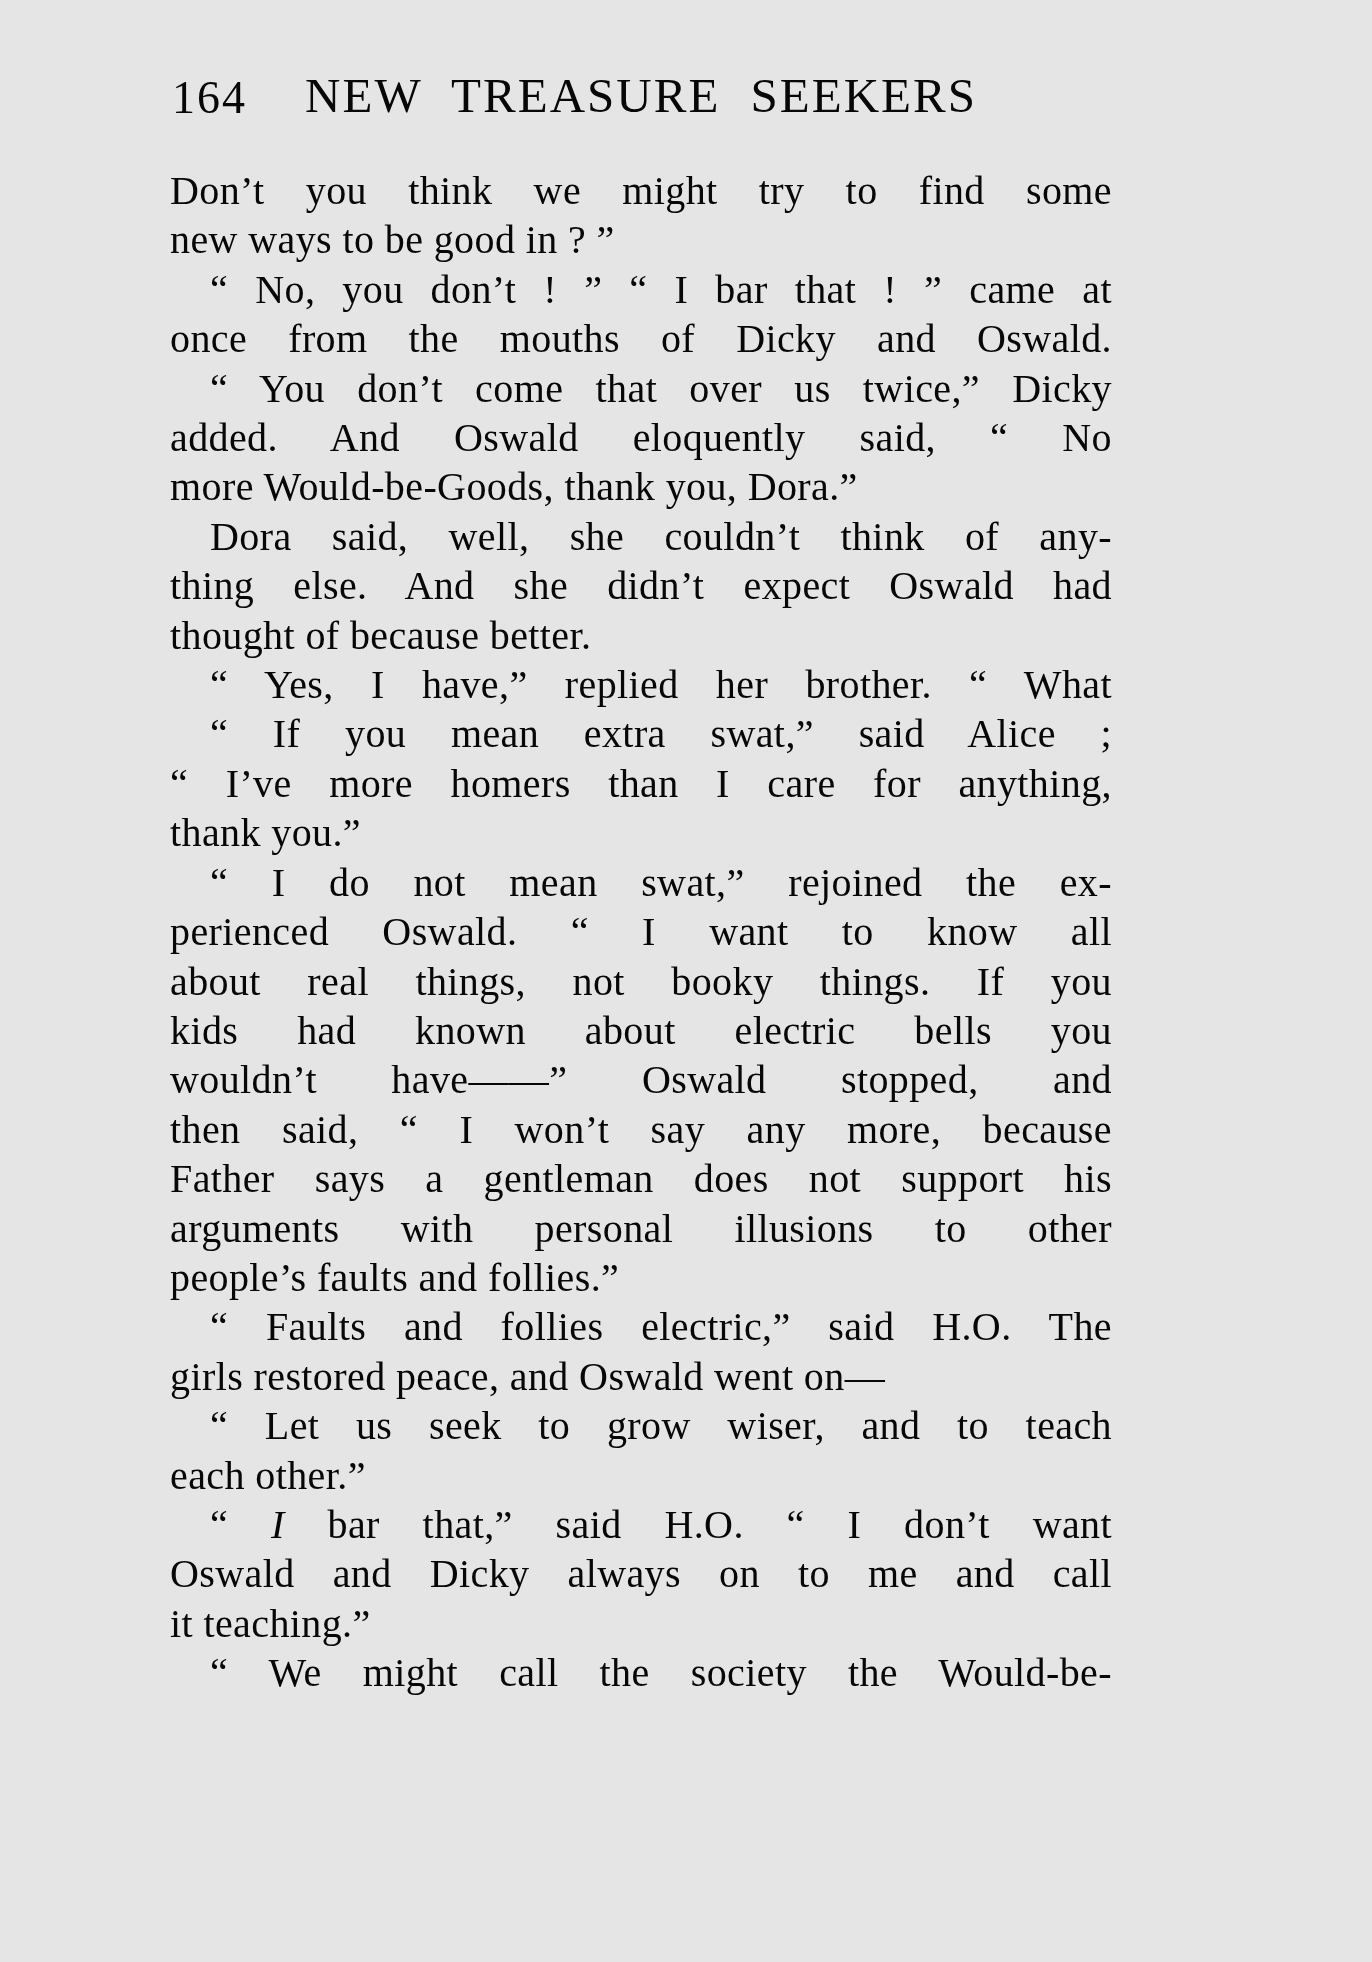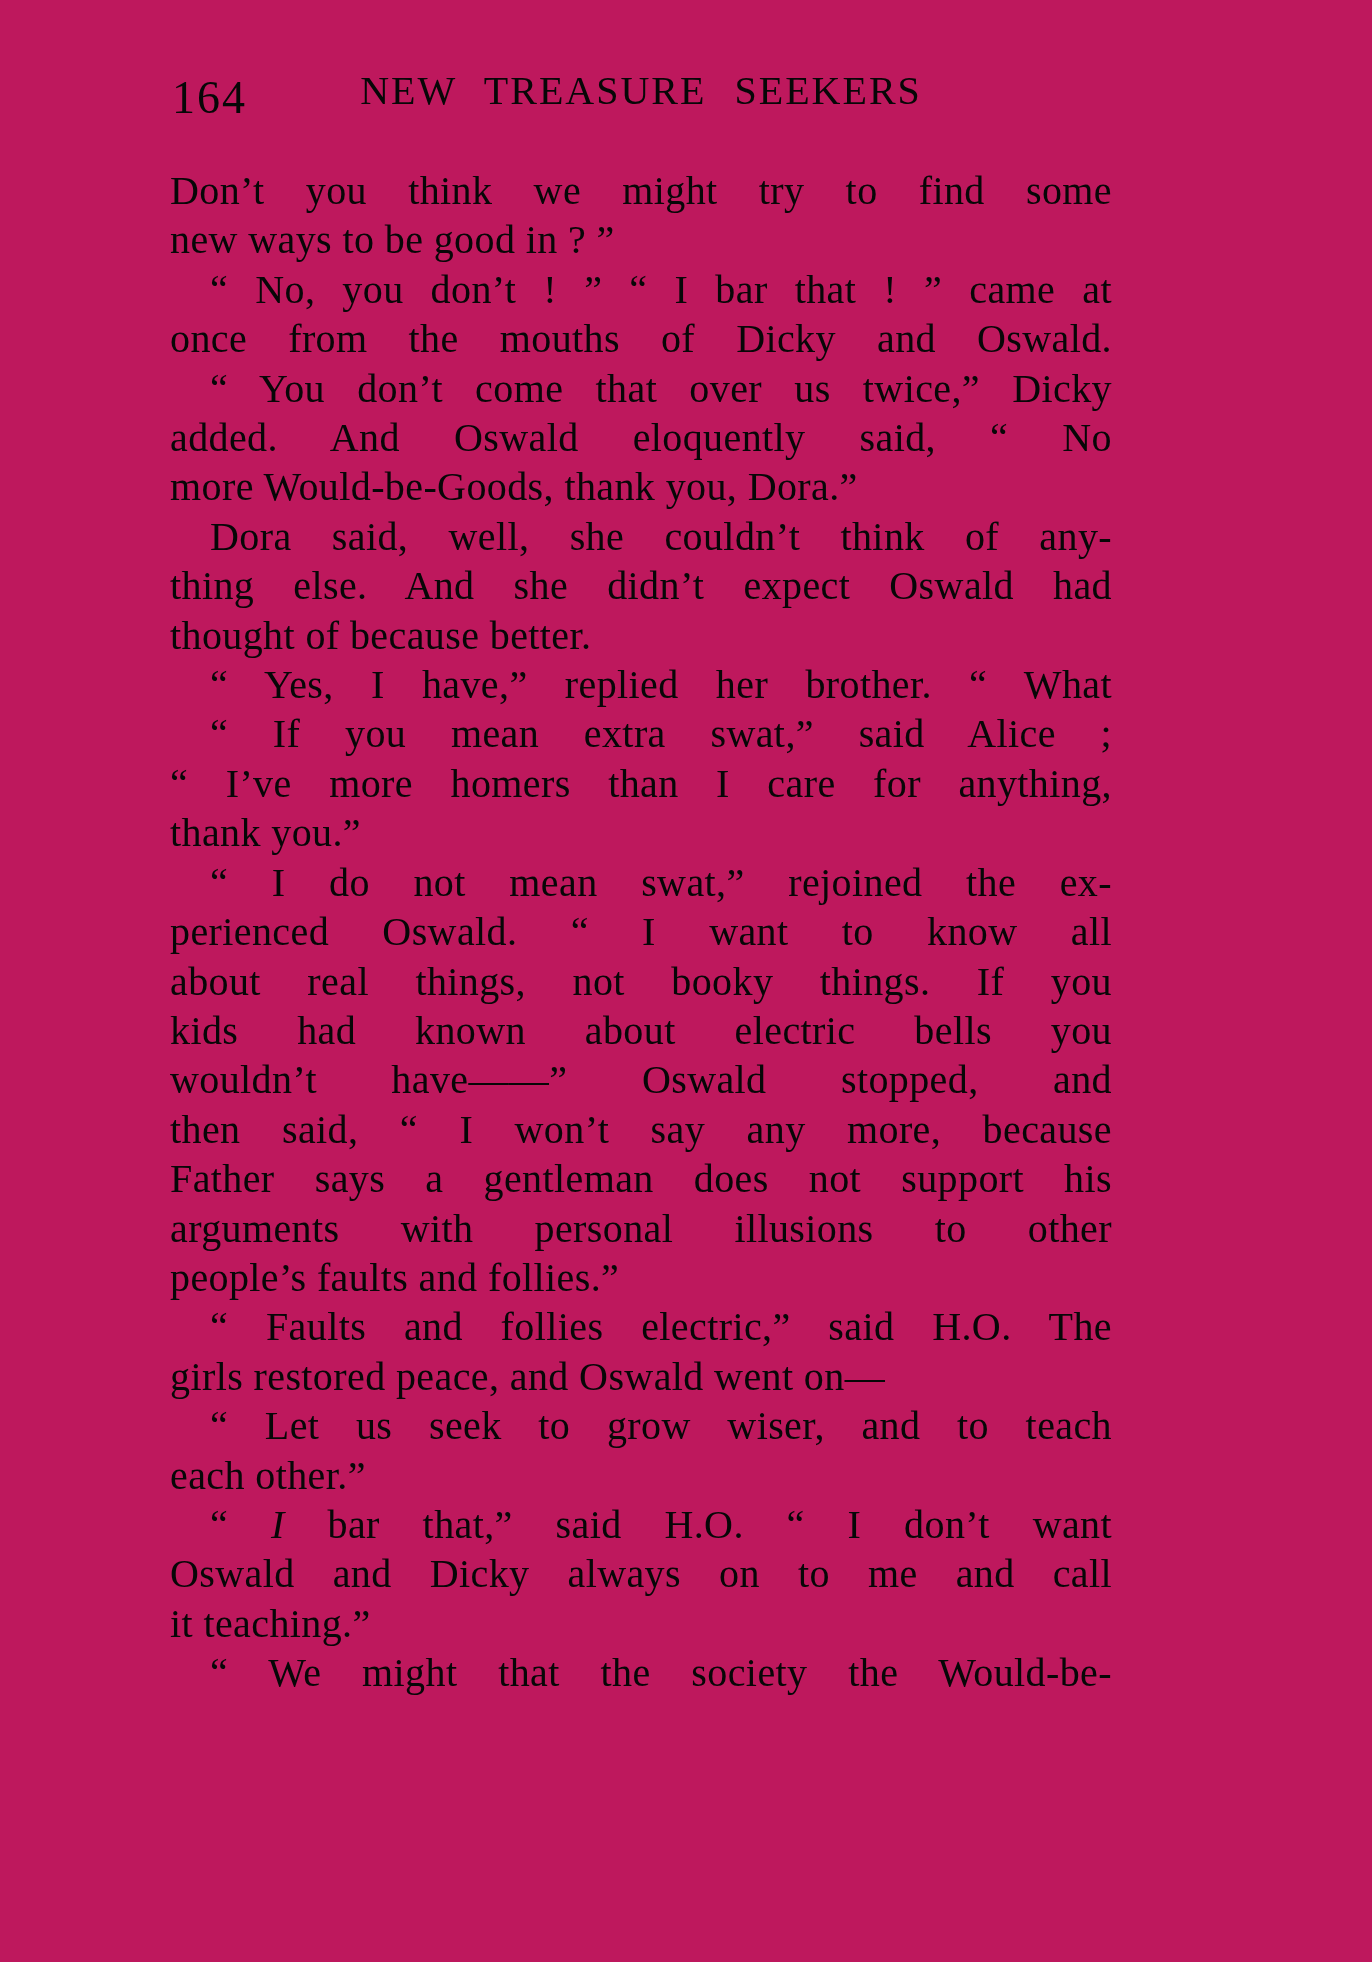--- a/index.html
+++ b/index.html
@@ -1,20 +1,20 @@
 <!DOCTYPE html>
 <html><head>
 <meta charset="utf-8">
 <style>
   html, body { margin: 0; padding: 0; background: #ffffff; }
   .page {
     position: relative;
     width: 1372px;
     height: 1962px;
-    background: #be185d;
+    background: #e5e5e5;
     overflow: hidden;
     font-family: "Liberation Serif", "DejaVu Serif", serif;
     color: #070707;
   }
   .header {
     position: absolute;
     left: 170px;
     top: 71px;
     width: 942px;
     height: 56px;
@@ -23,21 +23,21 @@
     position: absolute;
     left: 2px;
     top: 4px;
     font-size: 46px;
     line-height: 1;
     letter-spacing: 2px;
   }
   .title {
     display: block;
     text-align: center;
-    font-size: 40px;
+    font-size: 49px;
     line-height: 1;
     letter-spacing: 2px;
     word-spacing: 16px;
   }
   .text-block {
     position: absolute;
     left: 170px;
     top: 166px;
     width: 942px;
     font-size: 40px;
@@ -84,15 +84,15 @@
       <div class="line j"><span>Father says a gentleman does not support his</span></div>
       <div class="line j"><span>arguments with personal illusions to other</span></div>
       <div class="line"><span>people’s faults and follies.”</span></div>
       <div class="line j ind"><span>“ Faults and follies electric,” said H.O. The</span></div>
       <div class="line"><span>girls restored peace, and Oswald went on—</span></div>
       <div class="line j ind"><span>“ Let us seek to grow wiser, and to teach</span></div>
       <div class="line"><span>each other.”</span></div>
       <div class="line j ind"><span>“ </span><span class="it">I</span><span> bar that,” said H.O. “ I don’t want</span></div>
       <div class="line j"><span>Oswald and Dicky always on to me and call</span></div>
       <div class="line"><span>it teaching.”</span></div>
-      <div class="line j ind"><span>“ We might that the society the Would-be-</span></div>
+      <div class="line j ind"><span>“ We might call the society the Would-be-</span></div>
     </div>
 </div>
 
 </body></html>

